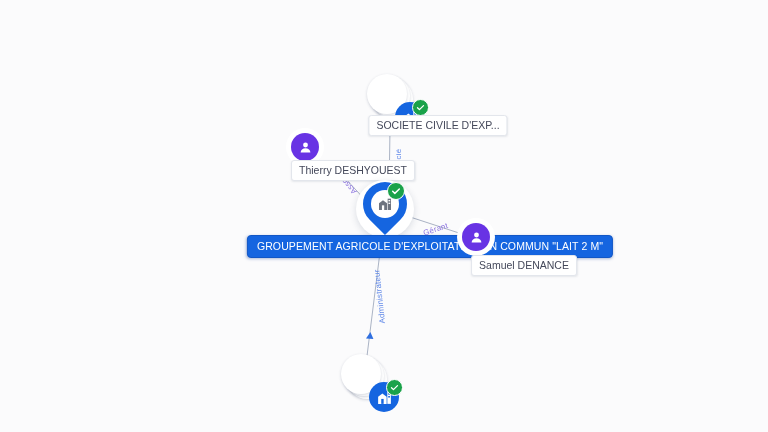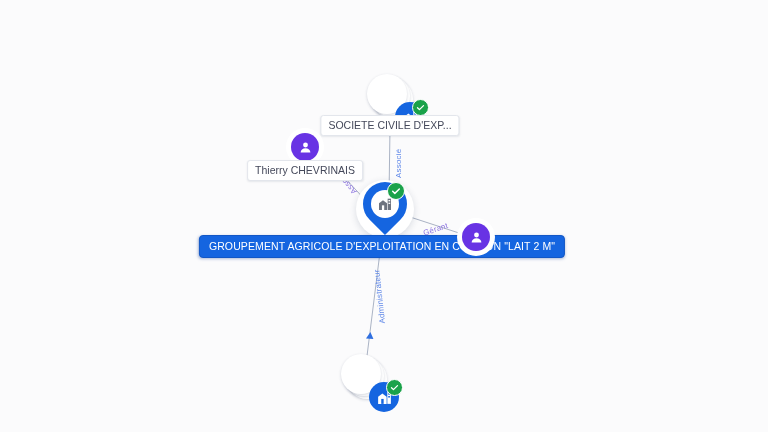--- a/index.html
+++ b/index.html
@@ -145,20 +145,21 @@
     transform: translateX(-50%);
     background: #ffffff;
     border: 1px solid #e3e6ec;
     border-radius: 3px;
     color: #44485a;
     font-size: 10.5px;
     line-height: 13px;
     padding: 3px 7px 3px 7px;
     white-space: nowrap;
     box-shadow: 0 1px 2px rgba(40,55,90,0.10);
+    margin-left: 48px;
   }
   .label.selected {
     background: #1565e0;
     border: 1px solid #1257c6;
     border-radius: 4px;
     color: #ffffff;
     font-size: 10.5px;
     letter-spacing: 0.1px;
     padding: 4px 9px;
     box-shadow: 0 1px 3px rgba(20,60,150,0.35);
@@ -238,21 +239,21 @@
   <div class="label" style="left:390px; top:115px;">SOCIETE CIVILE D'EXP...</div>
 
   <div class="node" style="left:305px; top:147px;">
     <div class="circle-person">
       <svg width="15" height="15" viewBox="0 0 24 24" aria-hidden="true">
         <circle cx="12" cy="8" r="3.9" fill="#ffffff"></circle>
         <path d="M4.2 20c0-4.4 3.5-7 7.8-7s7.8 2.6 7.8 7z" fill="#ffffff"></path>
       </svg>
     </div>
   </div>
-  <div class="label" style="left:305px; top:160px;">Thierry CHEVRINAIS</div>
+  <div class="label" style="left:305px; top:160px;">Thierry DESHYOUEST</div>
 
   <div class="node" style="left:385px; top:212px;">
     <div class="node-visual">
       <div class="pin-wrap">
         <div class="pin-halo"></div>
         <div class="pin-shape"></div>
         <div class="pin-inner">
           <svg width="16" height="16" viewBox="0 0 24 24" aria-hidden="true">
             <path d="M3 21V11l6-4.5L15 11v10H3z" fill="#6e7480"></path>
             <rect x="16" y="4" width="5" height="17" fill="#6e7480"></rect>
@@ -272,20 +273,21 @@
   <div class="label selected" style="left:382px; top:235px;">GROUPEMENT AGRICOLE D'EXPLOITATION EN COMMUN "LAIT 2 M"</div>
 
   <div class="node" style="left:476px; top:237px;">
     <div class="circle-person">
       <svg width="15" height="15" viewBox="0 0 24 24" aria-hidden="true">
         <circle cx="12" cy="8" r="3.9" fill="#ffffff"></circle>
         <path d="M4.2 20c0-4.4 3.5-7 7.8-7s7.8 2.6 7.8 7z" fill="#ffffff"></path>
       </svg>
     </div>
   </div>
+  <div class="label" style="left:476px; top:255px;">Samuel DENANCE</div>
 
   <div class="node" style="left:364px; top:377px;">
     <div class="node-visual">
       <div class="stack">
         <i></i>
           <i></i>
           <i></i>
       </div>
       <div class="circle-company" style="left:20px; top:20px;">
         <svg width="17" height="17" viewBox="0 0 24 24" aria-hidden="true">

